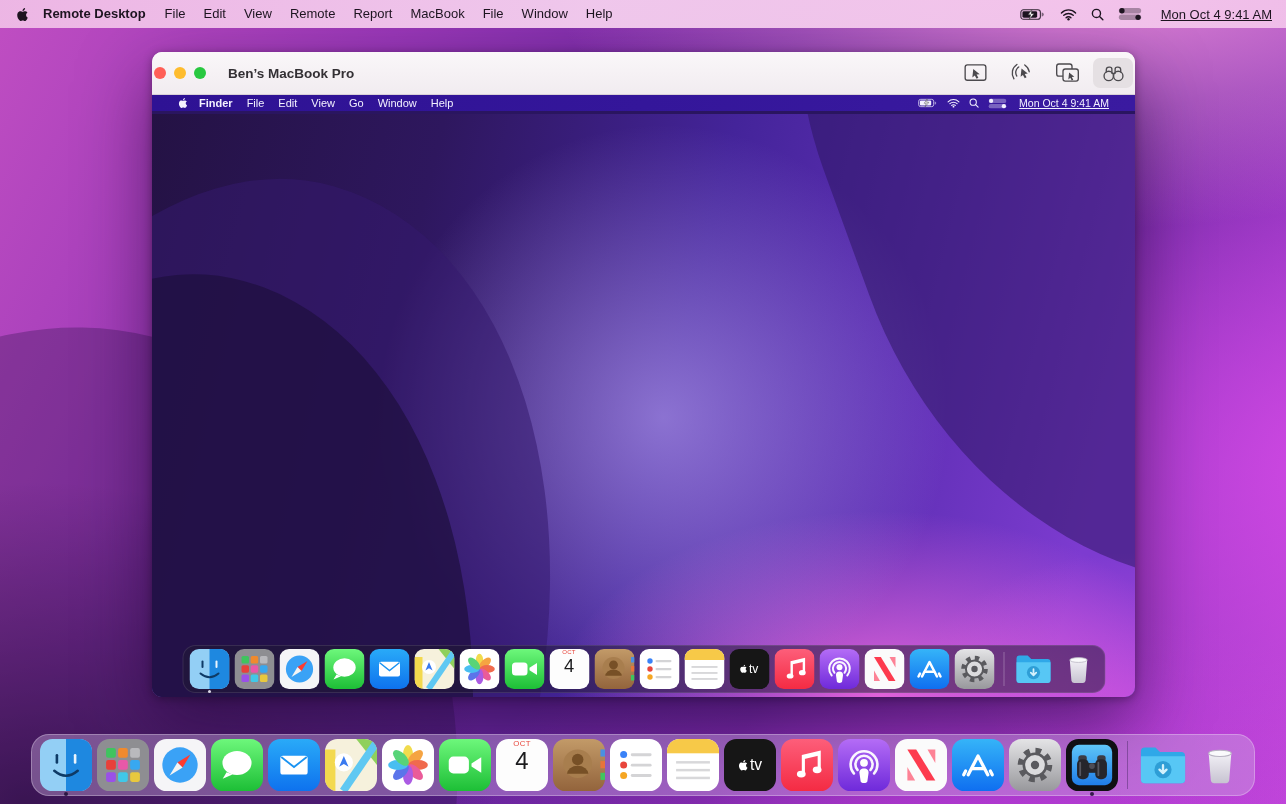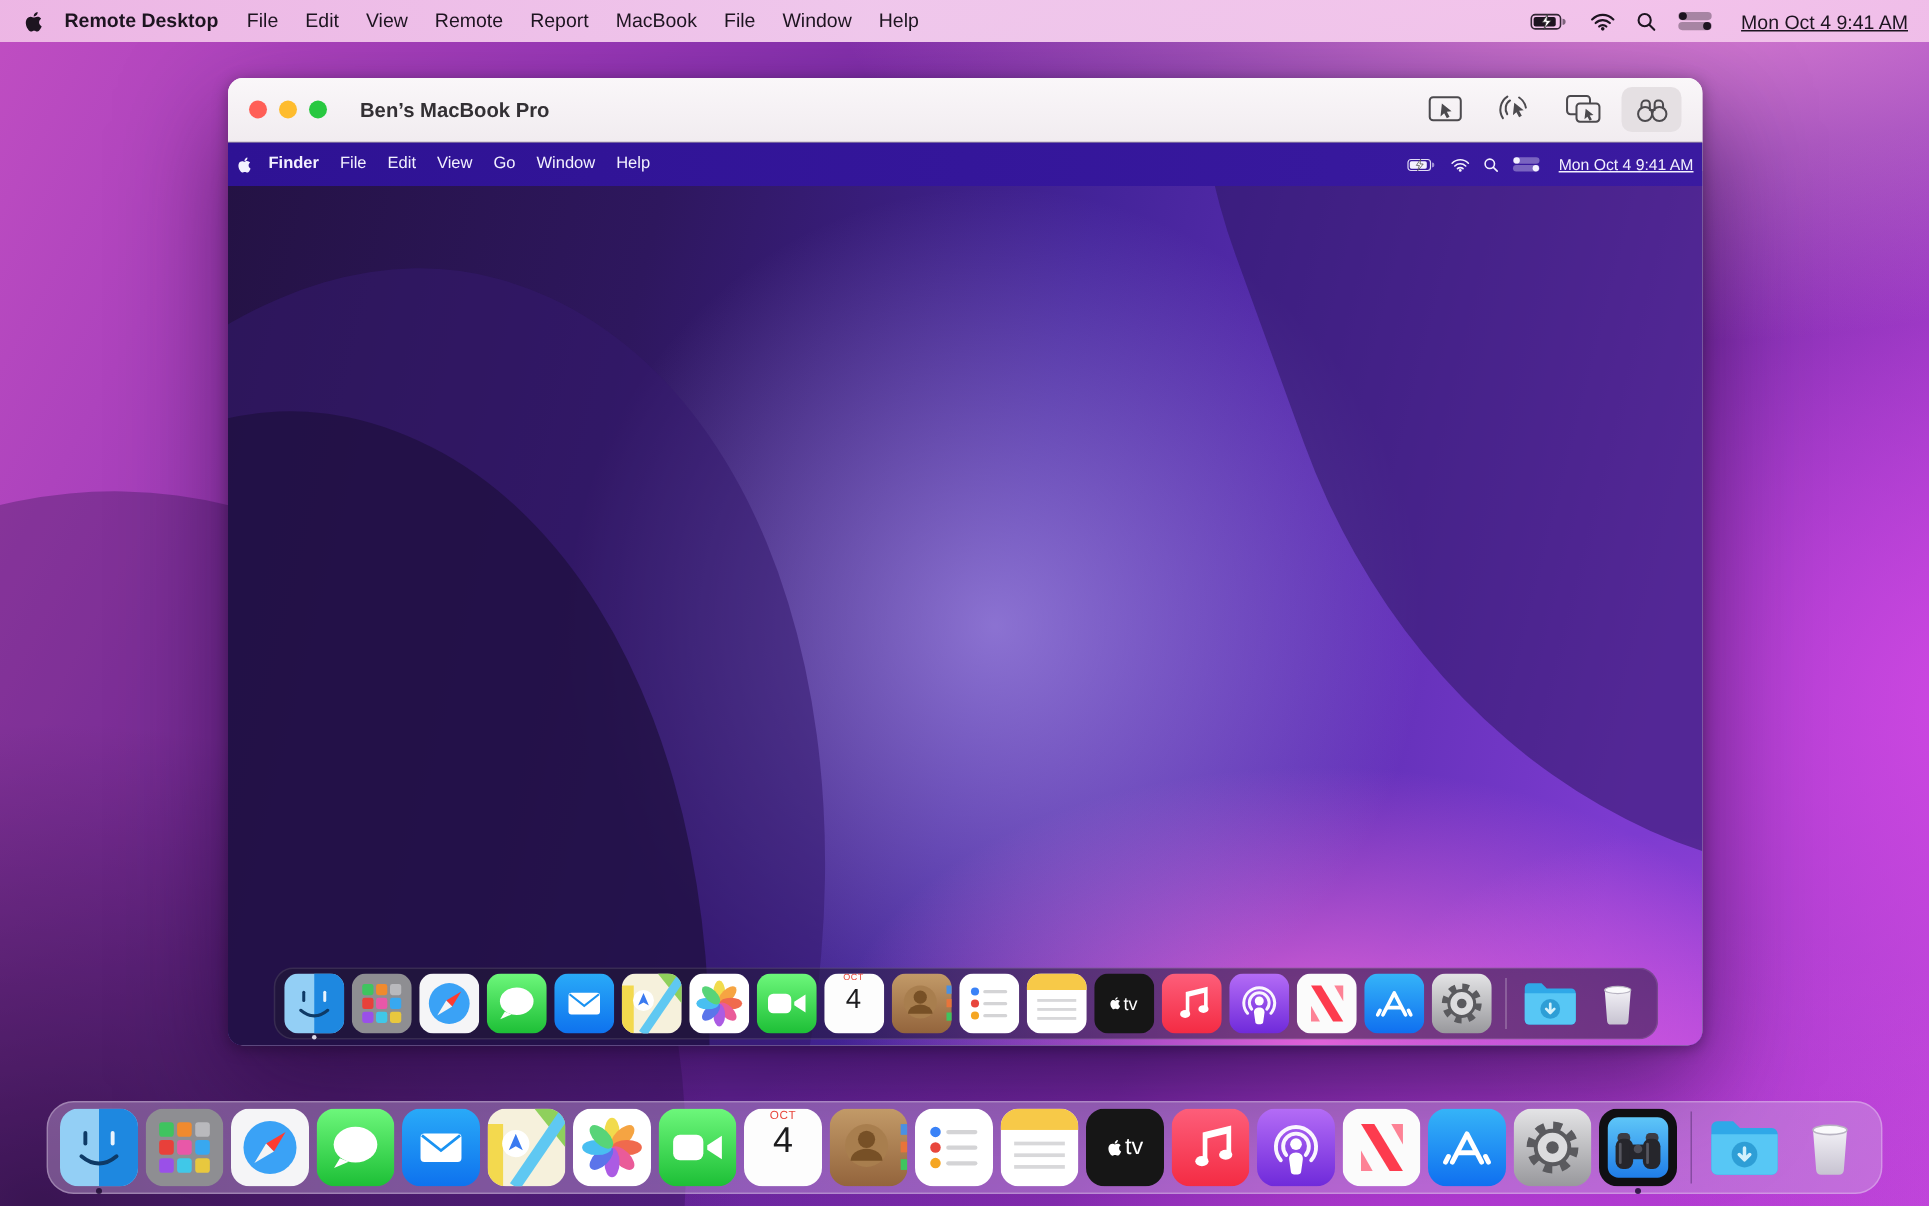--- a/index.html
+++ b/index.html
@@ -31,35 +31,35 @@
   .menu-item.bold { font-weight:700; padding:0 10px; }
   .mb-right { margin-left:auto; display:flex; align-items:center; gap:9px;text-decoration:underline; }
   .status-ic { display:flex; align-items:center; padding:0 4px; color:#1d1420; }
   .status-ic svg { display:block; }
   .mb-clock { padding-left:6px; white-space:nowrap; }
 
   
   .window { position:absolute; left:152px; top:52px; width:983px; height:645px; z-index:20;
     border-radius:10px; overflow:hidden; background:#f6f3f5;
     box-shadow:0 28px 70px rgba(25,4,48,.55), 0 2px 10px rgba(0,0,0,.35); }
-  .titlebar { position:relative; height:43px; display:flex; align-items:center; padding:0 14px;
+  .titlebar { position:relative; height:43px; display:flex; align-items:center; padding:0 2px;
     background:linear-gradient(#faf7f9,#f1ecf0); border-bottom:1px solid #d9d1d7; }
   .traffic { display:flex; gap:8px; }
   .tl { width:12px; height:12px; border-radius:50%; }
   .window-title { margin-left:22px; font-size:13.5px; font-weight:700; color:#333034; }
   .toolbar { margin-left:auto; display:flex; align-items:center; gap:6px; }
   .tool-btn { --tbbg:#f4f0f3; width:40px; height:30px; display:flex; align-items:center; justify-content:center;
     border:none; background:transparent; border-radius:7px; color:#4c4a4e; cursor:pointer; }
   .tool-btn.selected { --tbbg:#e5e0e3; background:#e5e0e3; }
   .tool-btn svg { width:27px; height:24px; stroke:currentColor; fill:none;
     stroke-width:1.5; stroke-linecap:round; stroke-linejoin:round; }
 
   
   .remote-screen { position:absolute; top:43px; left:0; right:0; bottom:0; overflow:hidden; background:#2a1560; }
-  .r-menubar { position:relative; z-index:5; height:29px; display:flex; align-items:center; padding:0 6px;
+  .r-menubar { position:relative; z-index:5; height:16px; display:flex; align-items:center; padding:0 26px;
     background:linear-gradient(90deg,#2e1294,#3a1aa0); color:#f3f1ff; font-size:11px; }
   .r-menubar .mb-apple svg { width:10px; height:12px; fill:#f3f1ff; }
   .r-menubar .menu-item { padding:0 7px; line-height:19px; }
   .r-menubar .mb-right { gap:5px; }
   .r-menubar .status-ic { color:#f3f1ff; padding:0 3px; }
   .r-menubar .mb-clock { font-size:10.5px; padding-left:4px; }
 
   .r-wall { position:absolute; top:19px; left:0; right:0; bottom:0; overflow:hidden;
     background-color:#44249a;
     background-image:

